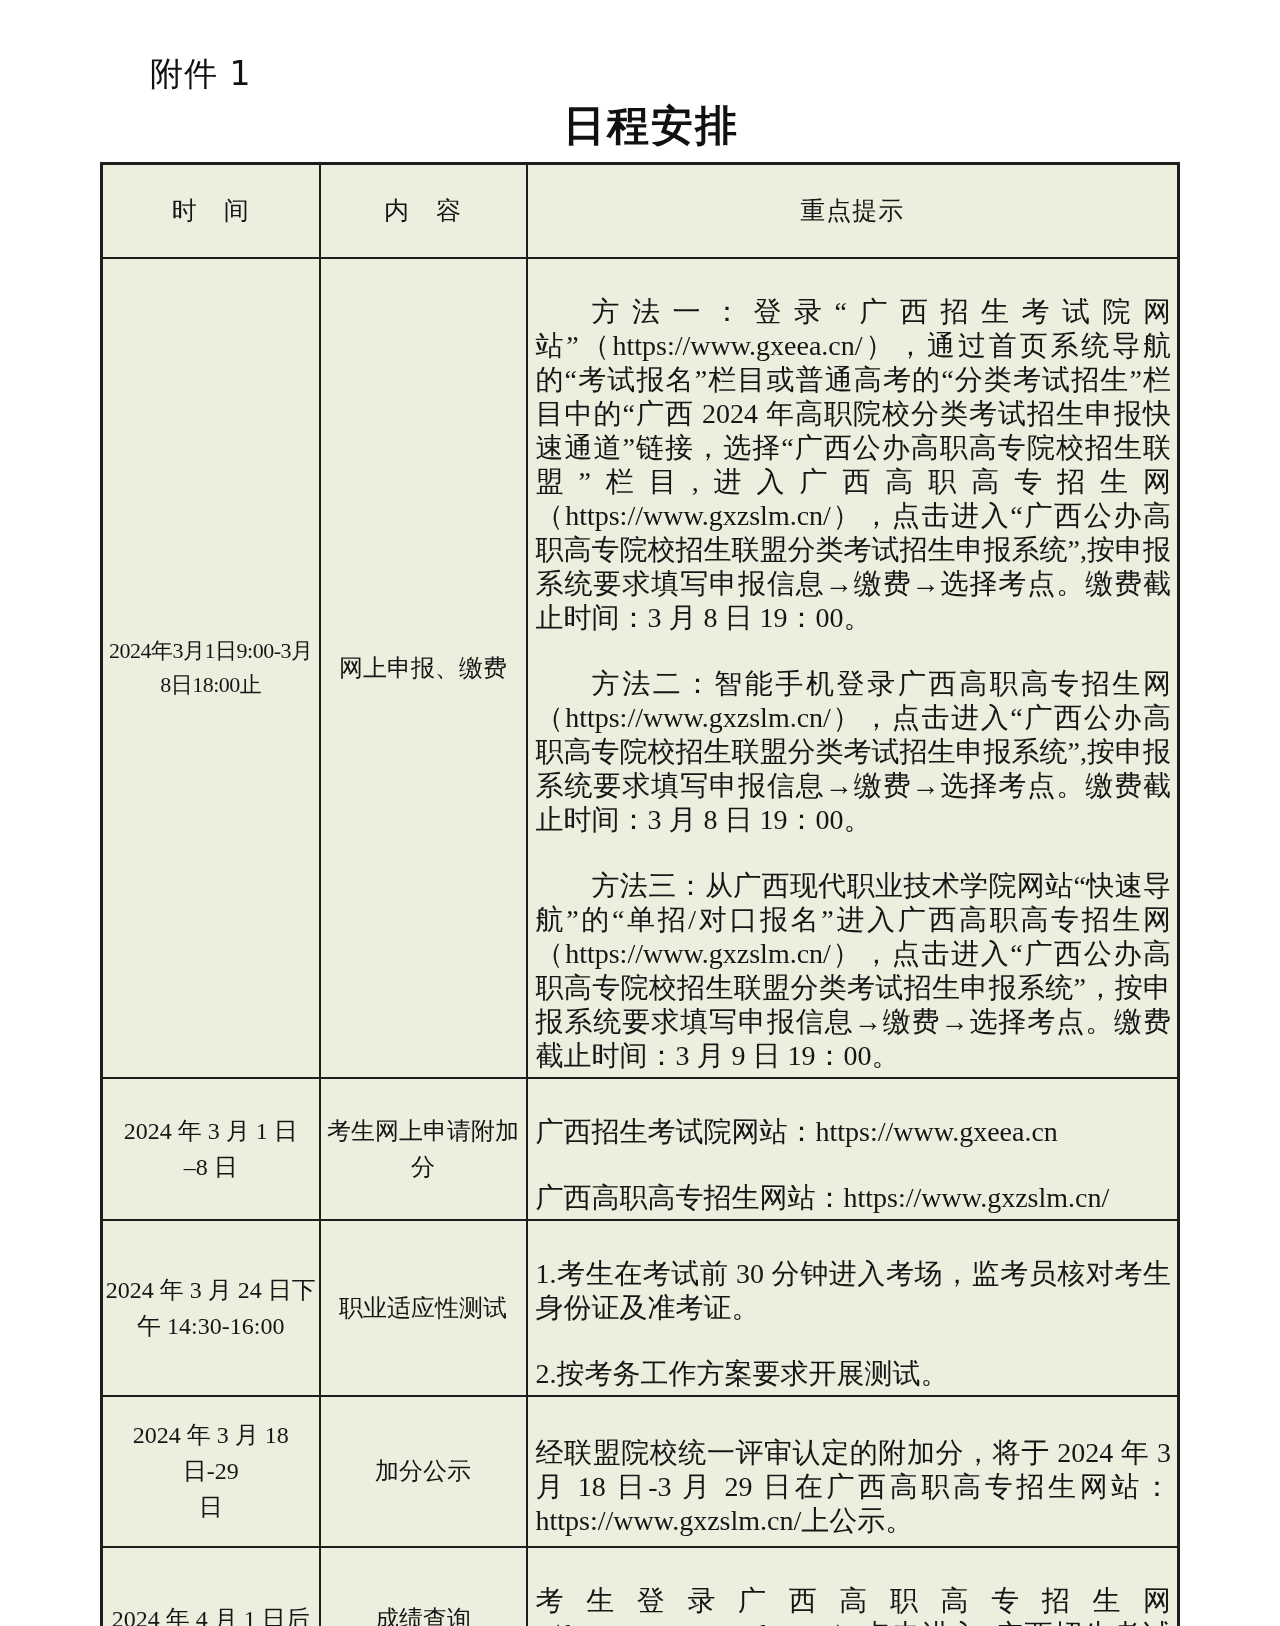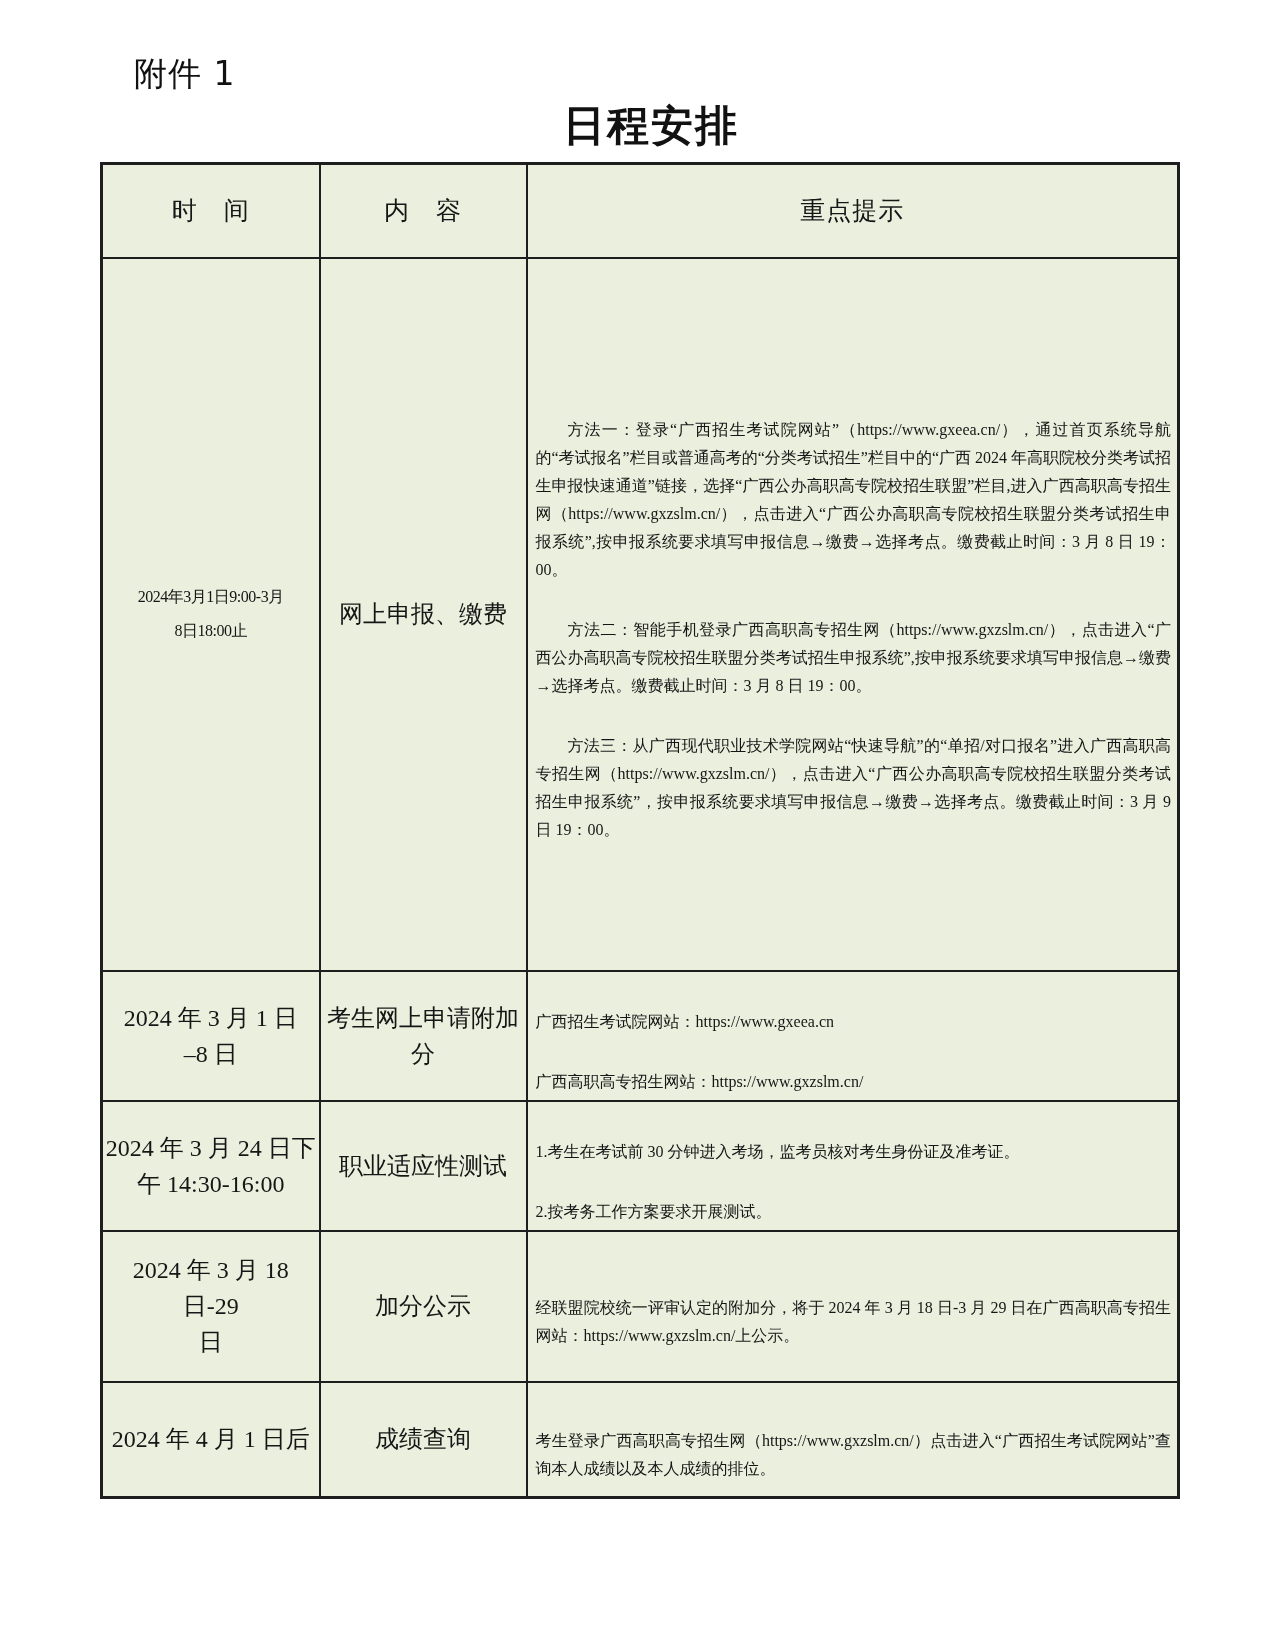--- a/index.html
+++ b/index.html
@@ -10,21 +10,21 @@
   }
   .page {
     position: relative;
     width: 1280px;
     height: 1626px;
     background: #ffffff;
     overflow: hidden;
   }
   .attachment {
     position: absolute;
-    left: 134px;
+    left: 150px;
     top: 52px;
     font-family: "DejaVu Sans", "Liberation Sans", sans-serif;
     font-size: 33px;
     letter-spacing: 1px;
     color: #111111;
   }
   .title {
     position: absolute;
     left: 11px;
     top: 98px;
@@ -66,31 +66,31 @@
     font-size: 25px;
     letter-spacing: 1px;
   }
   td.cell-time, td.cell-content {
     text-align: center;
     white-space: pre-line;
     line-height: 36px;
     padding: 2px 2px;
   }
   td.cell-time.condensed {
-    font-size: 16px;
+    font-size: 22px;
     letter-spacing: -0.5px;
     line-height: 34px;
   }
   td.cell-tips {
     padding: 4px 6px 4px 8px;
   }
   td.cell-tips p {
     text-align: justify;
-    line-height: 28px;
-    font-size: 16px;
+    line-height: 34px;
+    font-size: 28px;
     margin-top: 32px;
   }
   td.cell-tips p.indent { text-indent: 2em; }
 </style>
 </head>
 <body>
 
 <div class="page">
 
   <div class="attachment">附件 1</div>

